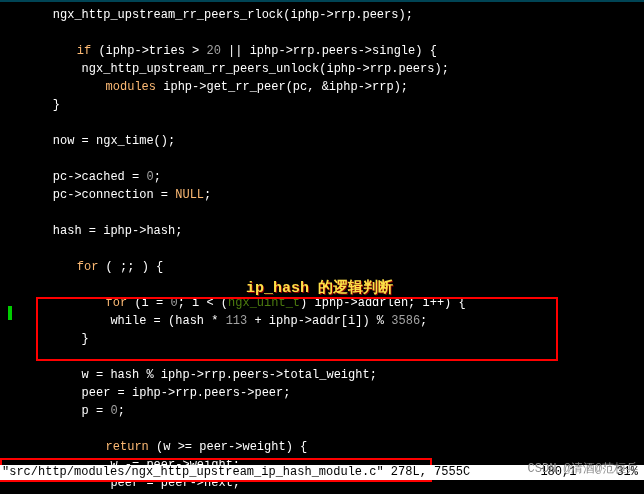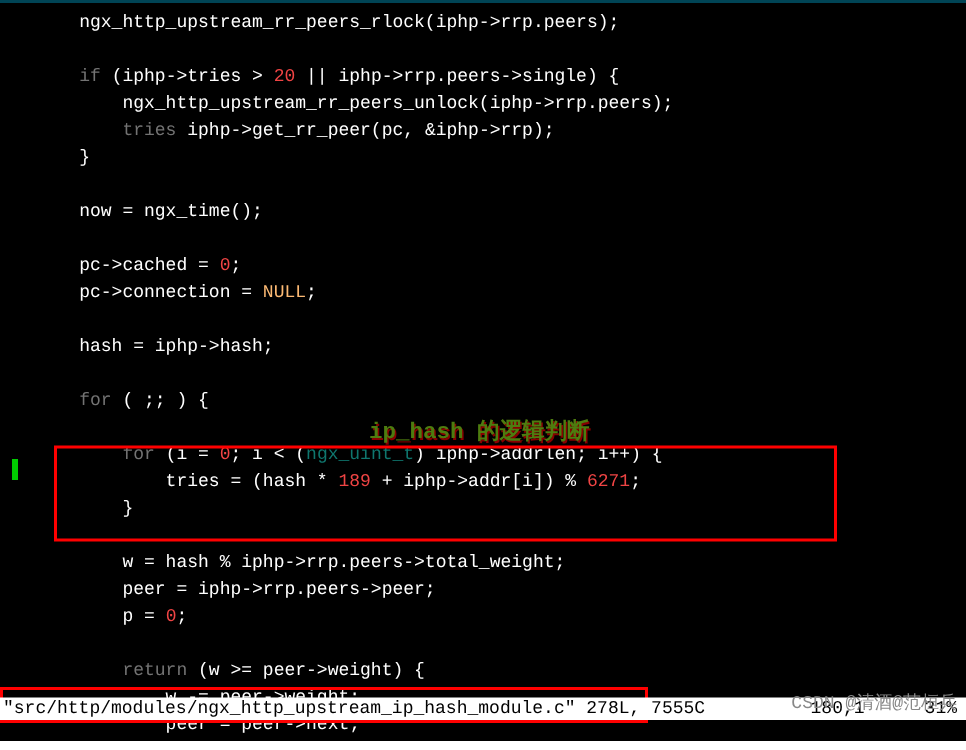--- a/index.html
+++ b/index.html
@@ -19,23 +19,23 @@
     position: relative;
     border-top: 2px solid #004455;
     box-sizing: border-box;
     overflow: hidden;
   }
   .code {
     padding-left: 24px;
     line-height: 18px;
     white-space: pre;
   }
-  .kw-cyan { color: #0f766e; }
-  .kw-yellow { color: #737373; }
-  .lit-red { color: #ef4444; }
+  .kw-cyan { color: #4d7c0f; }
+  .kw-yellow { color: #fdba74; margin-left: 24px; }
+  .lit-red { color: #a3a3a3; }
   .lit-pink { color: #fdba74; }
   .hl-box1 {
     position: absolute;
     border: 2px solid #ff0000;
     left: 36px;
     top: 295px;
     width: 518px;
     height: 60px;
     pointer-events: none;
   }
@@ -45,21 +45,21 @@
     left: 0;
     bottom: 12px;
     width: 428px;
     height: 20px;
     pointer-events: none;
   }
   .annot {
     position: absolute;
     left: 246px;
     top: 276px;
-    color: #4d7c0f;
+    color: #fde047;
     font-weight: bold;
     font-size: 15px;
     text-shadow: 1px 1px 0 #880000;
     pointer-events: none;
     text-align: center;
   }
   .statusbar {
     position: absolute;
     left: 0;
     right: 0;
@@ -95,34 +95,34 @@
 </style>
 </head>
 <body>
 
 <div class="editor">
   <div class="cursor"></div>
   <div class="code"><span>    ngx_http_upstream_rr_peers_rlock(iphp-&gt;rrp.peers);</span>
 
 <span>    </span><span class="kw-yellow">if</span><span> (iphp-&gt;tries &gt; </span><span class="lit-red">20</span><span> || iphp-&gt;rrp.peers-&gt;single) {</span>
 <span>        ngx_http_upstream_rr_peers_unlock(iphp-&gt;rrp.peers);</span>
-<span>        </span><span class="kw-yellow">tries</span><span> iphp-&gt;get_rr_peer(pc, &amp;iphp-&gt;rrp);</span>
+<span>        </span><span class="kw-yellow">modules</span><span> iphp-&gt;get_rr_peer(pc, &amp;iphp-&gt;rrp);</span>
 <span>    }</span>
 
 <span>    now = ngx_time();</span>
 
 <span>    pc-&gt;cached = </span><span class="lit-red">0</span><span>;</span>
 <span>    pc-&gt;connection = </span><span class="lit-pink">NULL</span><span>;</span>
 
 <span>    hash = iphp-&gt;hash;</span>
 
 <span>    </span><span class="kw-yellow">for</span><span> ( ;; ) {</span>
 
 <span>        </span><span class="kw-yellow">for</span><span> (i = </span><span class="lit-red">0</span><span>; i &lt; (</span><span class="kw-cyan">ngx_uint_t</span><span>) iphp-&gt;addrlen; i++) {</span>
-<span>            tries = (hash * </span><span class="lit-red">189</span><span> + iphp-&gt;addr[i]) % </span><span class="lit-red">6271</span><span>;</span>
+<span>            while = (hash * </span><span class="lit-red">113</span><span> + iphp-&gt;addr[i]) % </span><span class="lit-red">3586</span><span>;</span>
 <span>        }</span>
 
 <span>        w = hash % iphp-&gt;rrp.peers-&gt;total_weight;</span>
 <span>        peer = iphp-&gt;rrp.peers-&gt;peer;</span>
 <span>        p = </span><span class="lit-red">0</span><span>;</span>
 
 <span>        </span><span class="kw-yellow">return</span><span> (w &gt;= peer-&gt;weight) {</span>
 <span>            w -= peer-&gt;weight;</span>
 <span>            peer = peer-&gt;next;</span>
 </div>

